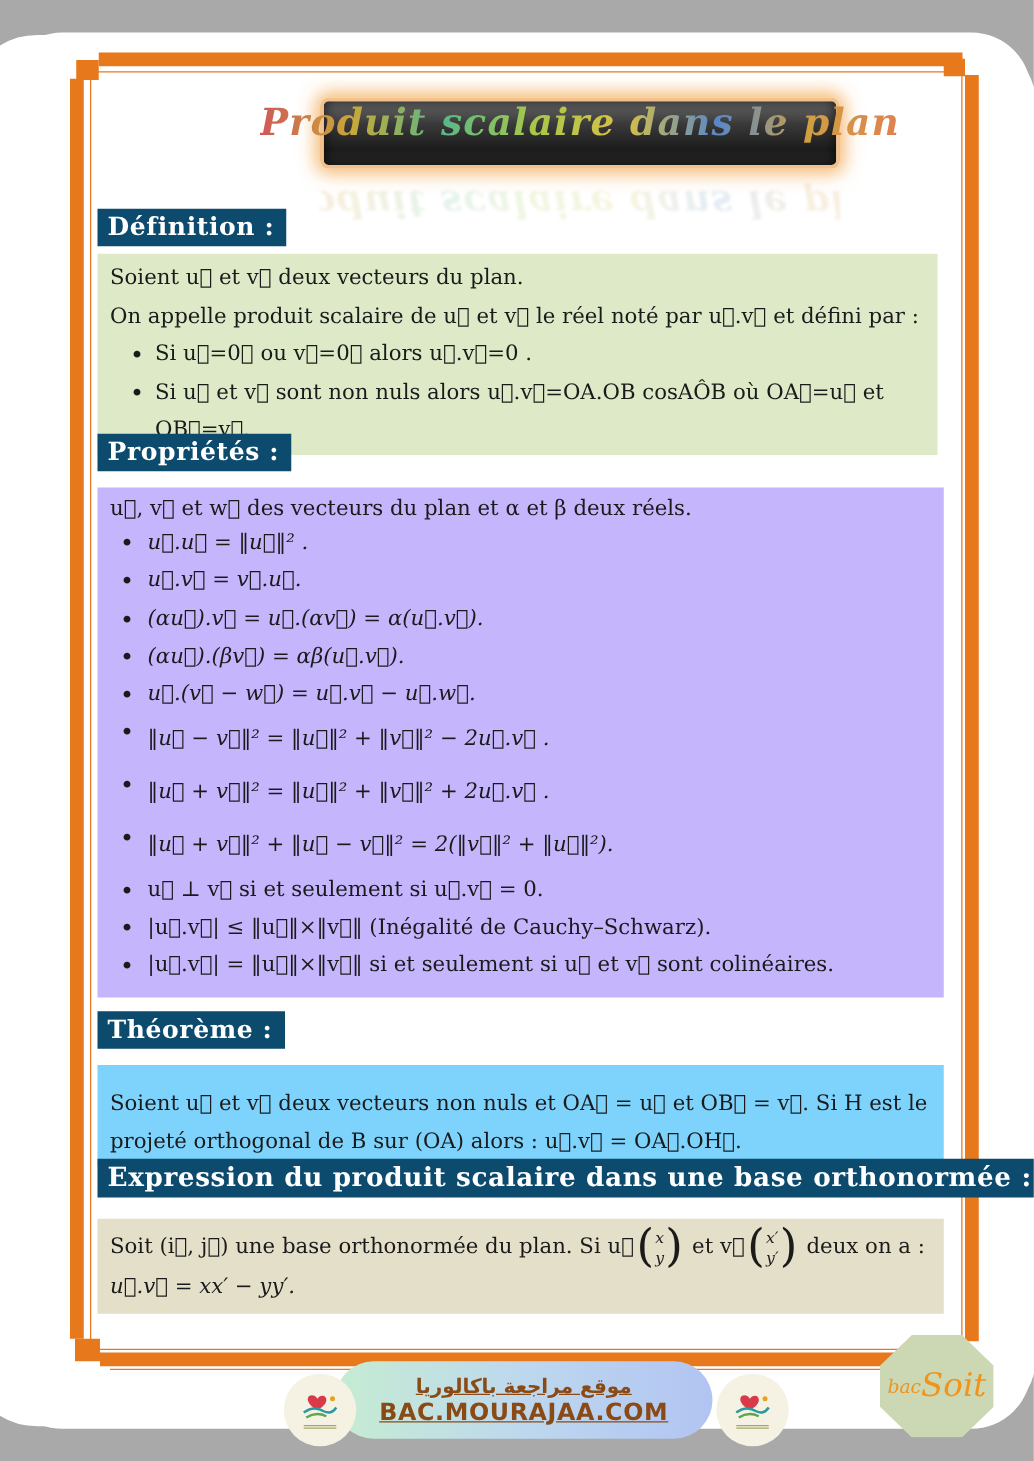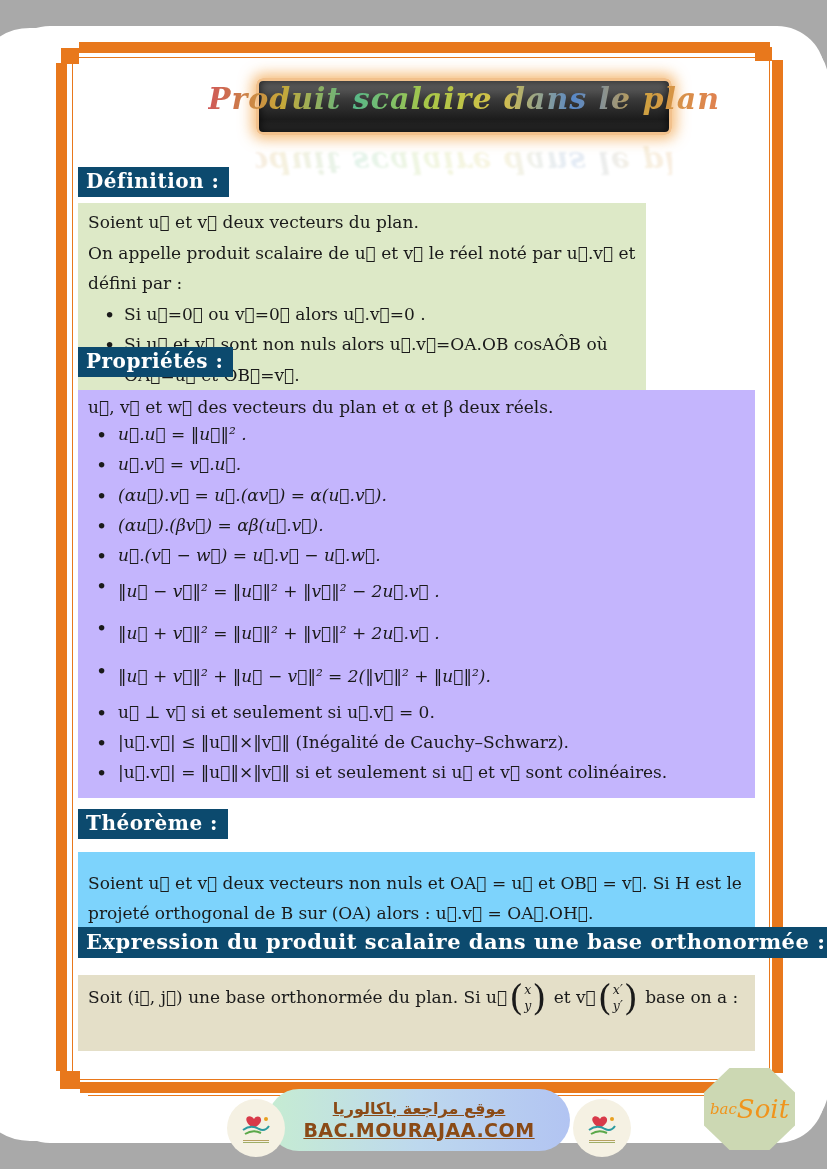--- a/index.html
+++ b/index.html
@@ -50,21 +50,21 @@
   .red-heading { position:absolute; background:#0c4a6e; color:#fff;
                  font:bold 20px "DejaVu Serif",serif; padding:2px 10px 4px 8px;
                  letter-spacing:.5px; white-space:nowrap; }
   .h-def  { left:78px; top:167px; }
   .h-prop { left:78px; top:347px; }
   .h-theo { left:78px; top:809px; }
   .h-expr { left:78px; top:927px; font-size:21px; }
 
   
   .box { position:absolute; left:78px; font-size:17px; padding:4px 10px; }
-  .def-box  { top:203px; width:568px; min-height:133px; background:#dde9c7; line-height:1.8; }
+  .def-box  { top:203px; width:672px; min-height:133px; background:#dde9c7; line-height:1.8; }
   .prop-box { top:390px; width:677px; min-height:408px; background:#c4b5fd; line-height:1.6; }
   .theo-box { top:852px; width:677px; min-height:64px;  background:#7dd3fc; line-height:1.78; padding-top:16px; }
   .expr-box { top:975px; width:677px; min-height:76px;  background:#e4dfc8; line-height:1.7; padding-top:7px; }
 
   ul { list-style:none; }
   .bullets li { position:relative; padding-left:36px; }
   .bullets li::before { content:"\2022"; position:absolute; left:16px; top:-1px; font-size:19px; }
   .prop-list li { position:relative; padding-left:30px; margin-bottom:3px; }
   .prop-list li::before { content:"\2022"; position:absolute; left:8px; top:-1px; font-size:19px; }
   .prop-list li.tall { padding-top:6px; padding-bottom:6px; }
@@ -176,22 +176,23 @@
           <span class="paren">)</span>
         </span>
       <span>et v⃗</span><span class="colvec">
           <span class="paren">(</span>
           <span class="stack">
             <span>x′</span>
             <span>y′</span>
           </span>
           <span class="paren">)</span>
         </span>
-      <span>base on a :</span>
+      <span>deux on a :</span>
     </div>
+    <div class="math">u⃗.v⃗ = xx′ − yy′.</div>
   </div>
 
 </div>
 
 <div class="footer">
   <a class="pill" href="#">
     <span class="site-ar">موقع مراجعة  باكالوريا</span>
     <span class="site-url">BAC.MOURAJAA.COM</span>
   </a>
 

